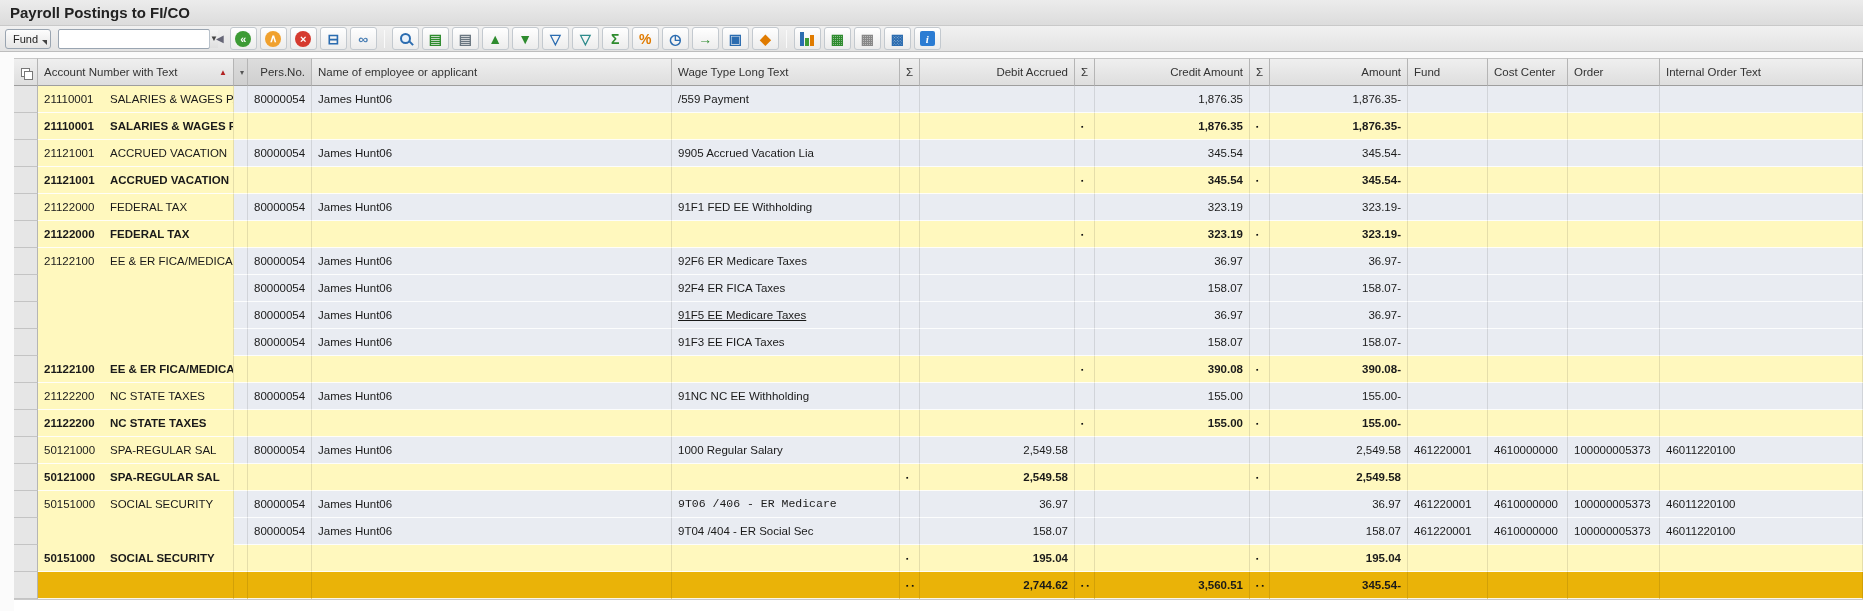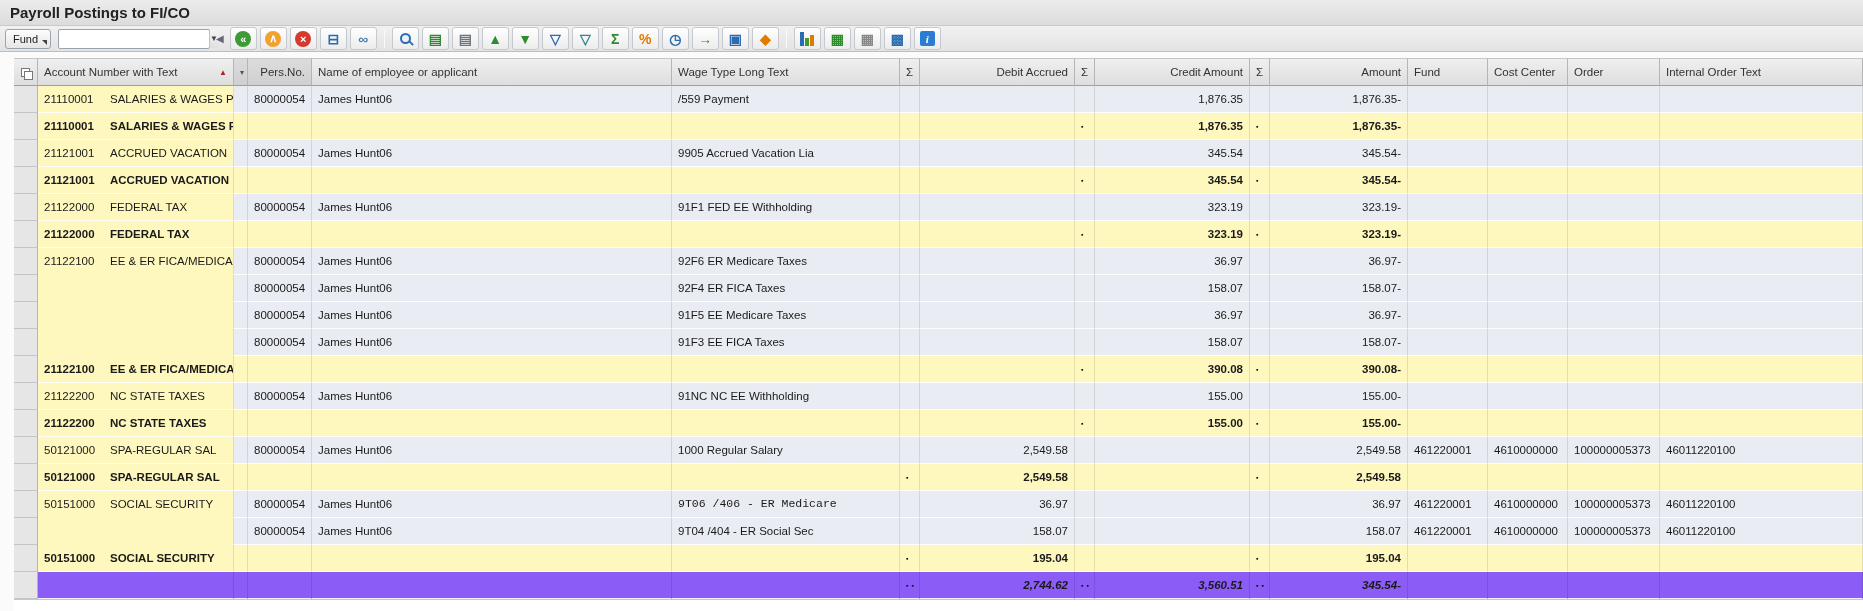--- a/index.html
+++ b/index.html
@@ -58,21 +58,21 @@
   .sort-tri { color:#B22222; font-size:8px; margin-left:auto; }
   .mini-sort { font-size:8px; color:#555; margin:0 auto; }
   .selall { position:relative; width:9px; height:9px; border:1px solid #777; background:#fff; margin:0 auto; }
   .selall i { position:absolute; left:2px; top:2px; width:9px; height:9px; border:1px solid #777; background:#fff; display:block; }
 
   .cell { height:27px; line-height:26px; font-size:11.5px; color:#1A1A1A; padding:0 6px;
           border-right:1px solid rgba(0,0,0,0.10); border-bottom:1px solid rgba(255,255,255,0.9);
           white-space:nowrap; overflow:hidden; }
   .bg-b { background:#E9ECF2; }
   .bg-y { background:#FFF8BE; }
-  .bg-g { background:#8b5cf6;font-style:italic; }
+  .bg-g { background:#eab308; }
   .bg-s { background:#E6E6E6; border-right:1px solid #B5B5B5; border-bottom:1px solid #C4C4C4; }
   .bold { font-weight:bold; }
   .ar { text-align:right; }
   .no-bb { border-bottom-color:transparent; }
   .acct-no { display:inline-block; min-width:58px; }
   .acct-desc { margin-left:8px; }
   .dots { font-size:7px; letter-spacing:3px; color:#111; vertical-align:1px; }
   .grid-bottom { height:13px; background:#fff; border-top:1px solid #C8C8C8; margin-left:14px; }
 </style>
 </head>
@@ -367,21 +367,21 @@
           <div class="cell bg-b" style="width: 80px;"></div>
           <div class="cell bg-b" style="width: 92px;"></div>
           <div class="cell bg-b" style="width: 203px;"></div>
         </div>
         <div class="grow">
           <div class="cell bg-s" style="width: 24px;"></div>
           <div class="cell bg-y no-bb no-bb" style="width: 196px;"></div>
           <div class="cell bg-b" style="width: 14px;"></div>
           <div class="cell bg-b" style="width: 64px;">80000054</div>
           <div class="cell bg-b" style="width: 360px;">James Hunt06</div>
-          <div class="cell bg-b" style="width: 228px;">91F5 EE Medicare Taxes</div>
+          <div class="cell bg-b" style="width: 228px; text-decoration: underline;">91F5 EE Medicare Taxes</div>
           <div class="cell bg-b" style="width: 20px;"></div>
           <div class="cell bg-b ar" style="width: 155px;"></div>
           <div class="cell bg-b" style="width: 20px;"></div>
           <div class="cell bg-b ar" style="width: 155px;">36.97</div>
           <div class="cell bg-b" style="width: 20px;"></div>
           <div class="cell bg-b ar" style="width: 138px;">36.97-</div>
           <div class="cell bg-b" style="width: 80px;"></div>
           <div class="cell bg-b" style="width: 80px;"></div>
           <div class="cell bg-b" style="width: 92px;"></div>
           <div class="cell bg-b" style="width: 203px;"></div>

